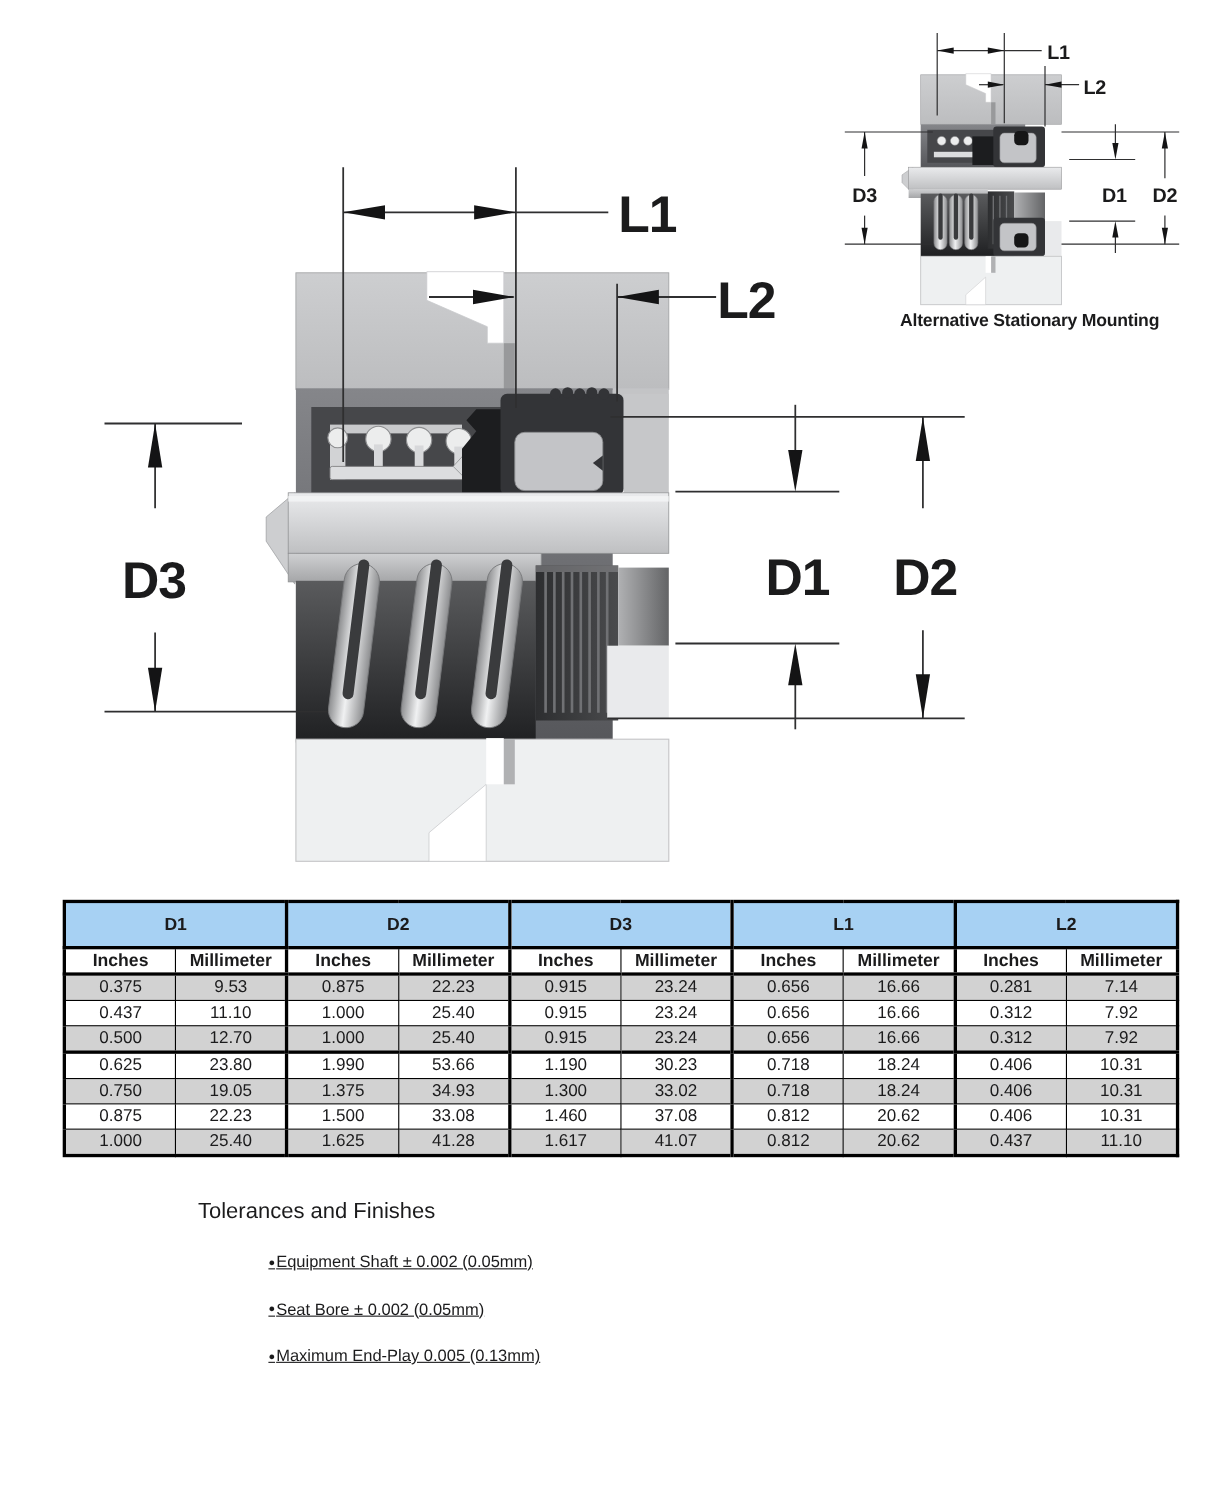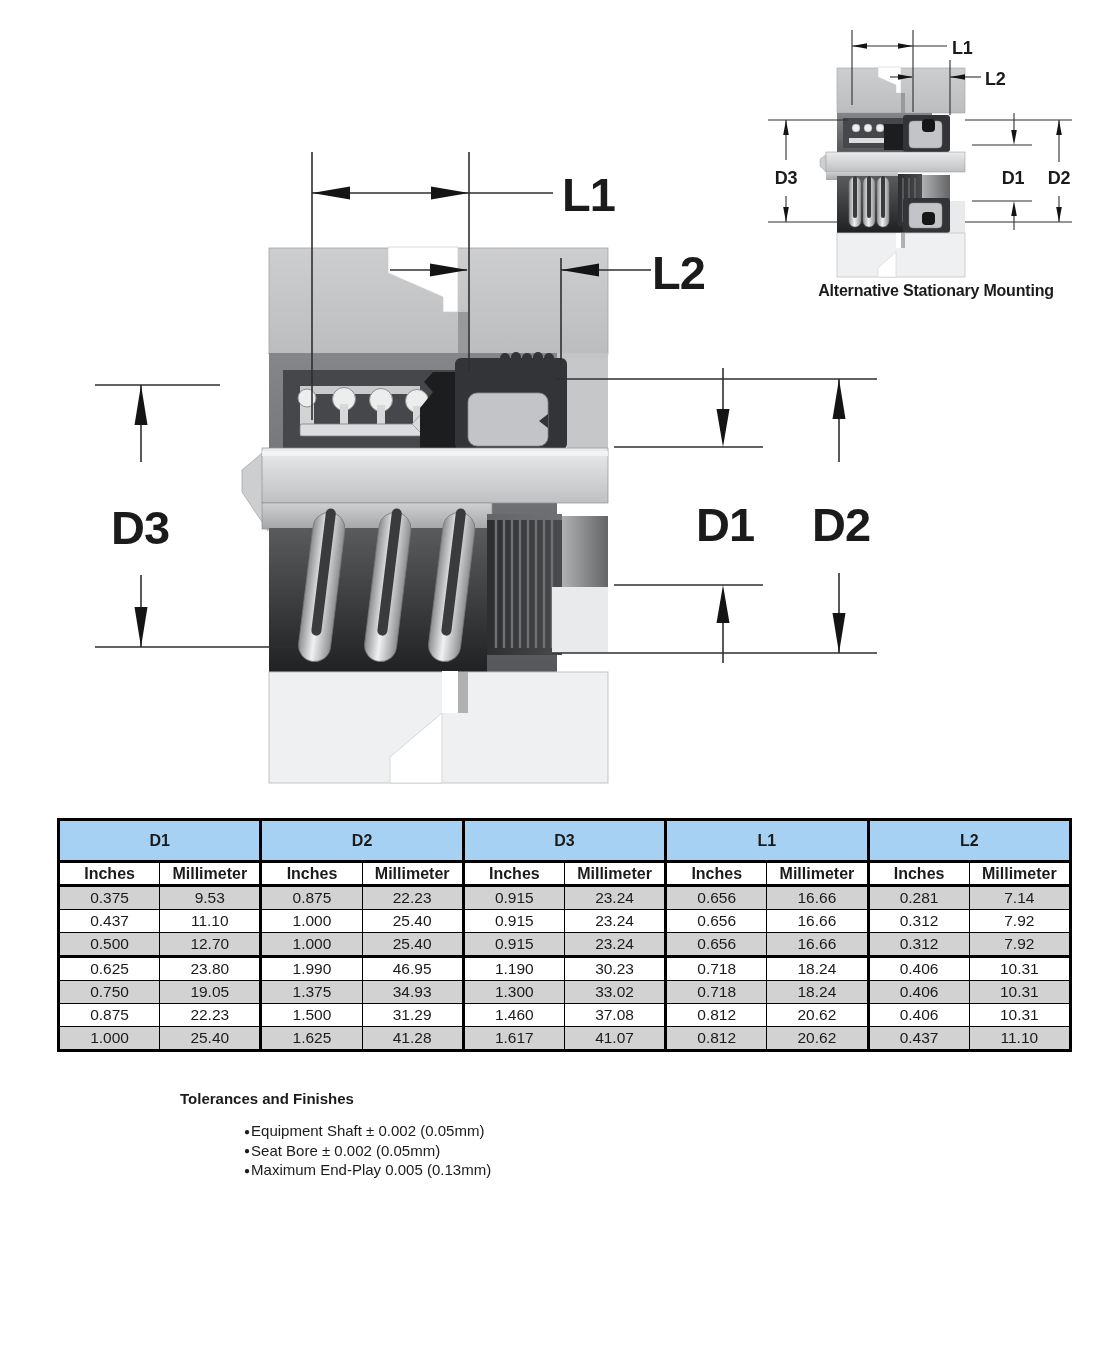--- a/index.html
+++ b/index.html
@@ -29,23 +29,23 @@
   }
   table.dims tbody td { height:22px; font-weight:normal; font-size:15.5px; }
   table.dims thead tr.sub th:nth-child(odd),
   table.dims tbody td:nth-child(odd) { border-left:3px solid #000; }
   table.dims thead tr.sub th:nth-child(even),
   table.dims tbody td:nth-child(even) { border-left:1px solid #000; }
   table.dims tbody tr.thick-top td { border-top:3px solid #000; }
 
   
   .tolerances { position:absolute; left:180px; top:1090px; width:620px; }
-  .tolerances .tol-title { font-weight:bold; font-size:15px; }
+  .tolerances .tol-title { font-weight:normal; font-size:20px; }
   .tolerances ul { list-style:none; margin:14px 0 0 0; padding:0 0 0 64px; }
-  .tolerances li { font-size:15px; line-height:19px; font-weight:normal; }
+  .tolerances li { font-size:15px; line-height:42px; font-weight:normal;text-decoration:underline; }
   .tolerances li .bullet { font-size:10px; vertical-align:1.5px; margin-right:1px; }
 </style>
 </head>
 <body>
 
 <div class="page">
 
 <svg width="1118" height="810" viewBox="0 0 1118 810" style="position:absolute;left:0;top:0;">
   <defs>
     <linearGradient id="slabG" x1="0" y1="0" x2="0" y2="1">
@@ -358,21 +358,21 @@
             <td>23.24</td>
             <td>0.656</td>
             <td>16.66</td>
             <td>0.312</td>
             <td>7.92</td>
           </tr>
           <tr class="thick-top" style="background: rgb(255, 255, 255);">
             <td>0.625</td>
             <td>23.80</td>
             <td>1.990</td>
-            <td>46.95</td>
+            <td>53.66</td>
             <td>1.190</td>
             <td>30.23</td>
             <td>0.718</td>
             <td>18.24</td>
             <td>0.406</td>
             <td>10.31</td>
           </tr>
           <tr style="background: rgb(210, 210, 210);">
             <td>0.750</td>
             <td>19.05</td>
@@ -382,21 +382,21 @@
             <td>33.02</td>
             <td>0.718</td>
             <td>18.24</td>
             <td>0.406</td>
             <td>10.31</td>
           </tr>
           <tr style="background: rgb(255, 255, 255);">
             <td>0.875</td>
             <td>22.23</td>
             <td>1.500</td>
-            <td>31.29</td>
+            <td>33.08</td>
             <td>1.460</td>
             <td>37.08</td>
             <td>0.812</td>
             <td>20.62</td>
             <td>0.406</td>
             <td>10.31</td>
           </tr>
           <tr style="background: rgb(210, 210, 210);">
             <td>1.000</td>
             <td>25.40</td>

